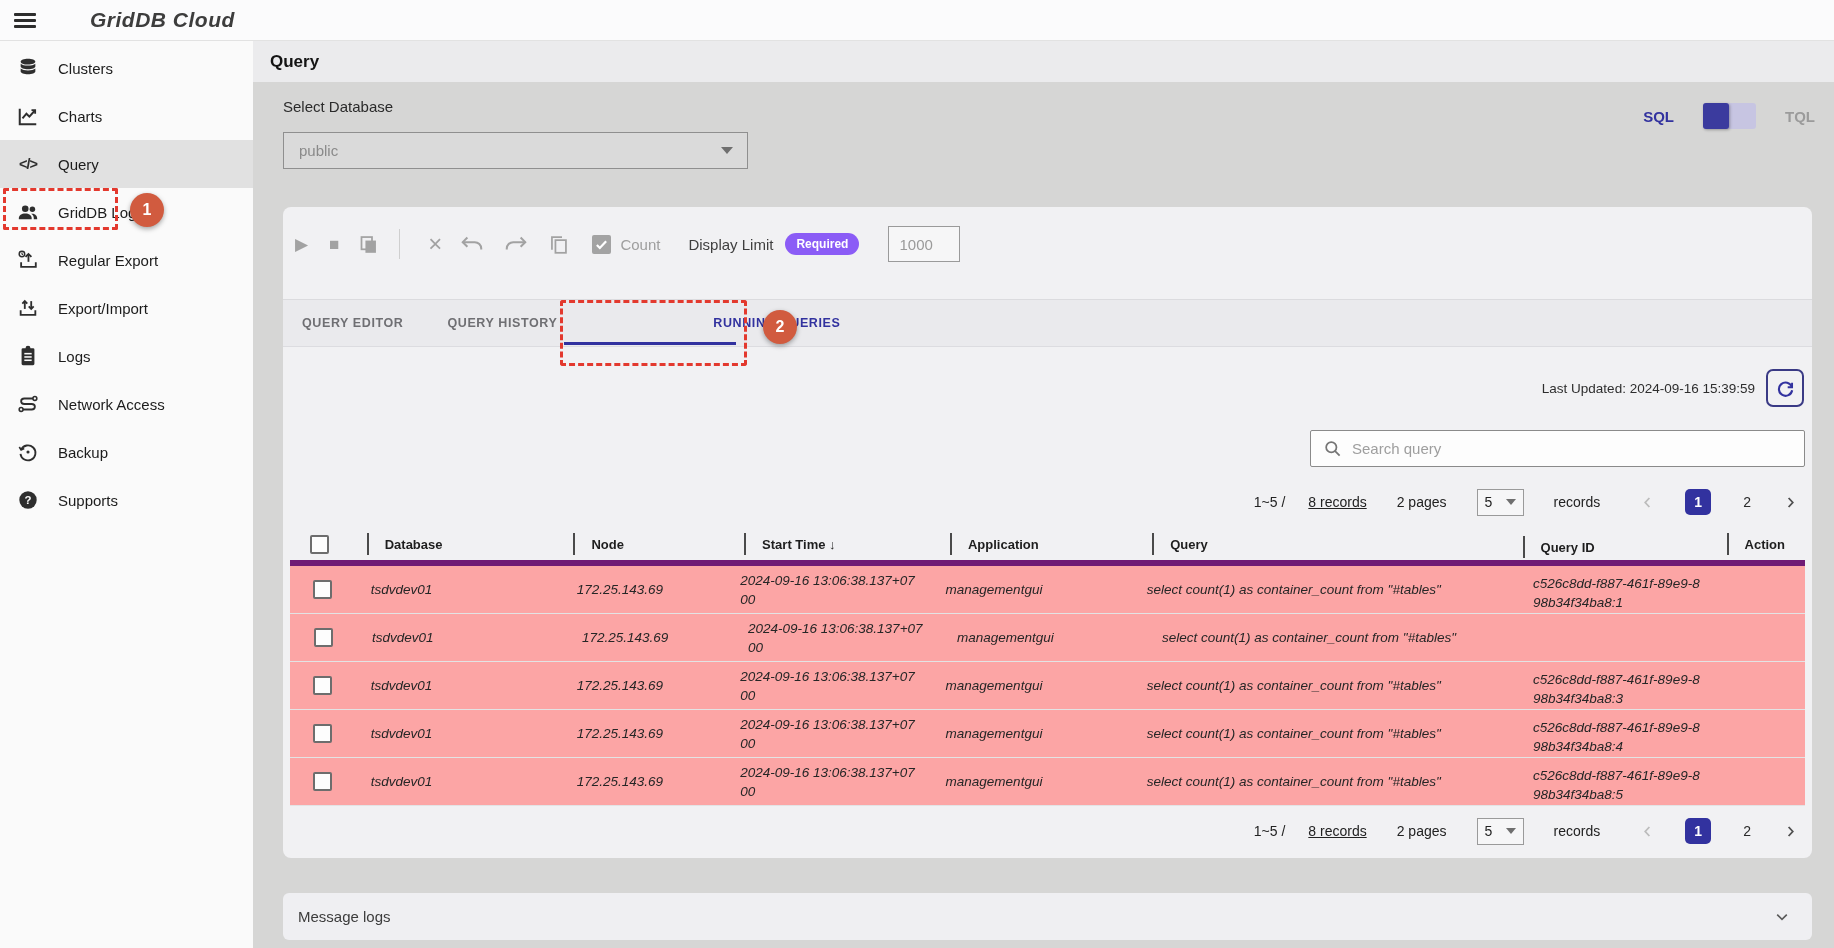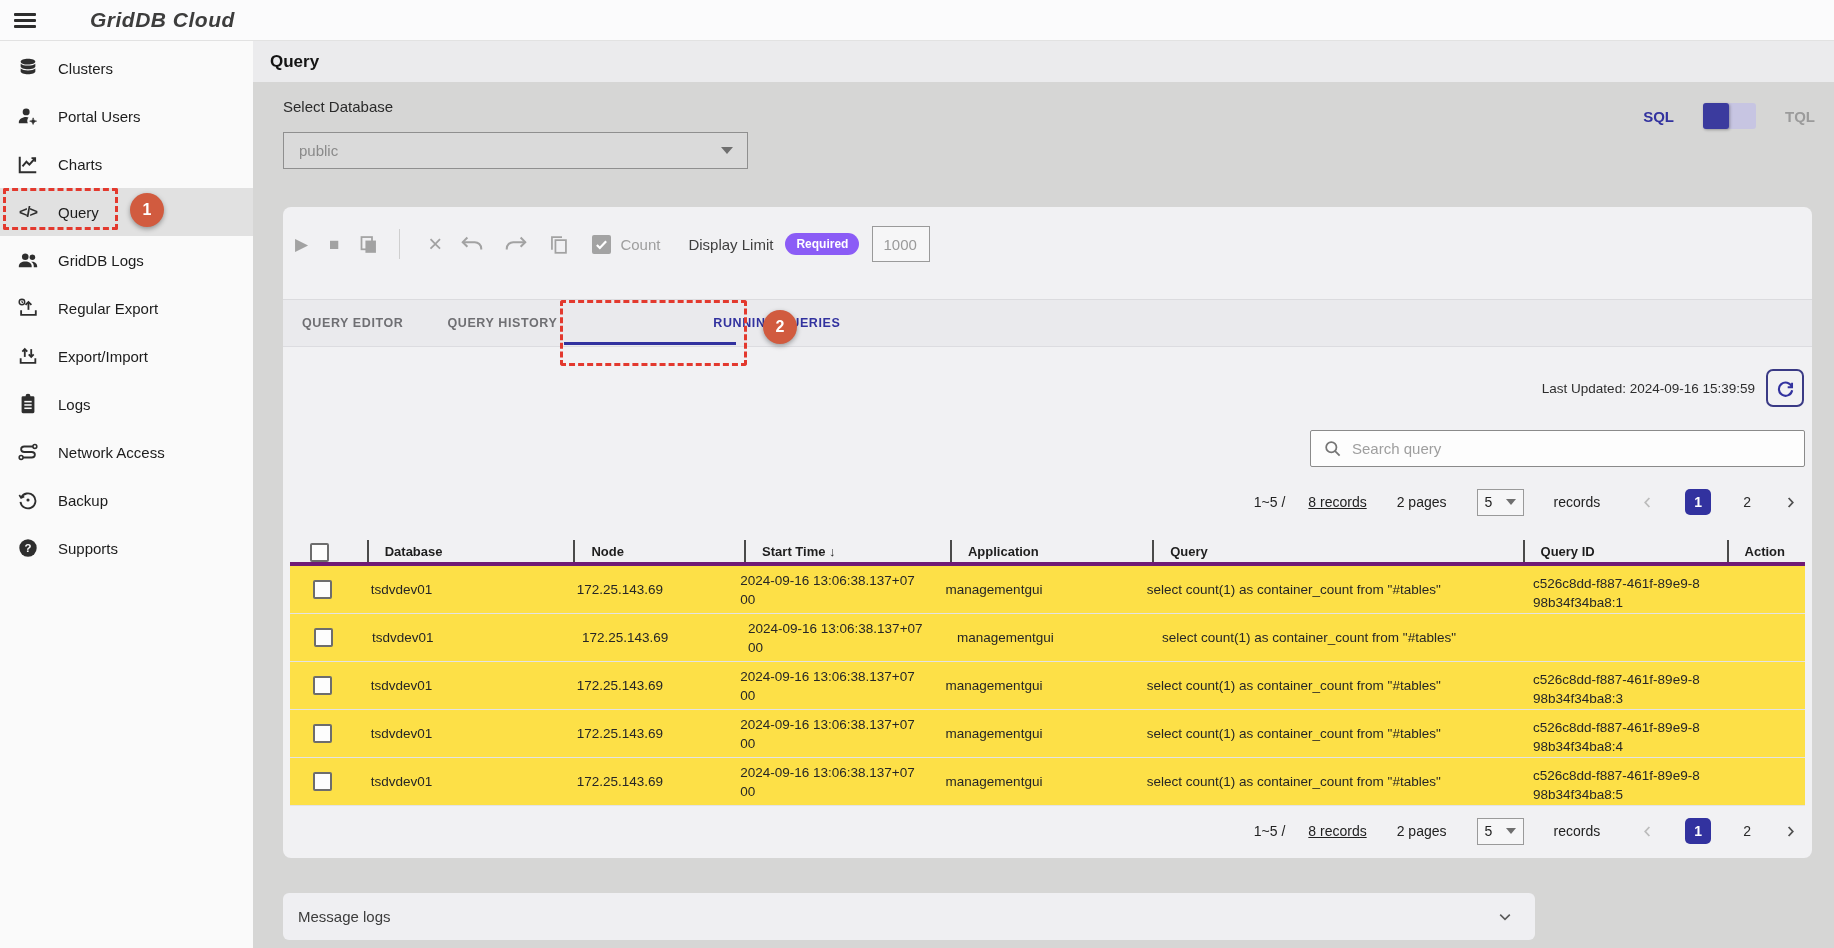--- a/index.html
+++ b/index.html
@@ -64,21 +64,21 @@
   .tb-icn { color:#a2a2a2; display:flex; align-items:center; justify-content:center; cursor:pointer; }
   .tb-glyph { font-size:17px; line-height:1; }
   .tb-x { font-size:24px; line-height:1; }
   .tb-div { width:1px; height:30px; background:#cfcfcf; margin-left:20px; }
   .cb-checked { width:19px; height:19px; background:#a3a3a3; border-radius:2px;
     display:flex; align-items:center; justify-content:center; cursor:pointer; }
   .count-lbl { font-size:15px; color:#9e9e9e; margin-left:9px; }
   .dl-lbl { font-size:15px; color:#3f3f3f; margin-left:28px; }
   .req-pill { margin-left:12px; background:#8b5cf6; color:#fff; font-size:12px; font-weight:700;
     padding:4px 11px; border-radius:11px; }
-  .limit-input { margin-left:13px; width:58px; height:36px; border:1px solid #9a9a9a;
+  .limit-input { margin-left:29px; width:72px; height:36px; border:1px solid #9a9a9a;
     background:#f6f6f7; color:#9a9a9a; font-size:15px; padding-left:10px;
     font-family:"Liberation Sans", sans-serif; }
 
   .tabsbar { position:absolute; top:92px; left:0; right:0; height:48px;
     background:#eaeaed; border-top:1px solid #dbdbde; border-bottom:1px solid #dcdce0;
     display:flex; align-items:center; padding-left:4px; }
   .tab { font-size:12.5px; font-weight:700; letter-spacing:.6px; color:#6f6f73;
     padding:0 15px; cursor:pointer; }
   .tab.active { color:#32329f; }
   .tab-underline { position:absolute; left:281px; top:135px; width:172px; height:3px;
@@ -111,41 +111,41 @@
   .size-select .sc { width:0; height:0; border-left:5px solid transparent;
     border-right:5px solid transparent; border-top:6px solid #6f6f6f; }
   .chev { display:flex; align-items:center; cursor:pointer; }
   .page-num { font-size:14px; color:#2a2a2a; cursor:pointer; padding:0 2px; }
   .page-num.active { background:#32329f; color:#fff; width:26px; height:26px; border-radius:5px;
     display:flex; align-items:center; justify-content:center; font-weight:700; }
 
   
   .tbl { position:absolute; left:7px; top:321px; width:1515px; }
   .trow { display:flex; width:100%; }
-  .thead { height:38px; align-items:flex-end; border-bottom:4px solid #701a75;gap:18px; }
+  .thead { height:38px; align-items:center; border-bottom:6px solid #701a75;gap:18px; }
   .thead .cell { font-size:13px; font-weight:700; color:#1e1e1e; }
   .thead .hsep { border-left:2px solid #4a4a4a; height:22px; display:flex; align-items:center; }
-  .tbody-row { height:48px; background:#fde047; align-items:center; border-bottom:1px solid #e3e3e4; cursor:default; }
+  .tbody-row { height:48px; background:#fca5a5; align-items:center; border-bottom:1px solid #e3e3e4; cursor:default;font-style:italic; }
   .cell { padding-left:16px; overflow:hidden; }
   .c-cb    { width:66px; display:flex; justify-content:center; padding-left:0; }
   .c-db    { width:210px; }
   .c-node  { width:138px; }
   .c-start { width:209px;margin-left:28px; }
   .c-app   { width:205px; }
   .c-query { width:394px; }
   .c-qid   { width:207px;margin-top:6px; }
   .c-act   { width:86px; }
   .tbody-row .cell { font-size:13.5px; color:#262626; }
   .wrap2 { line-height:19px; word-break:break-all; padding-right:14px; }
   .cb { width:19px; height:19px; border:2px solid #6d6d6d; border-radius:2px;
     background:#fdfdfd; cursor:pointer; }
   .stop-sq { width:14px; height:14px; background:#ef3b33; margin-left:22px; cursor:pointer; }
 
   
-  .msgbar { position:absolute; left:30px; top:811px; width:1252px; height:47px;
+  .msgbar { position:absolute; left:30px; top:811px; width:1529px; height:47px;
     background:#efeff2; border-radius:6px; display:flex; align-items:center; cursor:pointer; }
   .msgbar .t { margin-left:15px; font-size:15px; color:#3c3c3c; flex:1; }
   .msgbar .chev-d { margin-right:22px; display:flex; }
 
   svg { display:block; }
 </style>
 </head>
 <body>
 
 <div class="app">
@@ -160,34 +160,20 @@
   </div>
 
   <div class="sidebar">
     <div class="side-item">
       <span class="icn">
         <svg width="22" height="22" viewBox="0 0 24 24" fill="#2e2e2e">
             <path d="M12 2C7.6 2 4 3.3 4 5.1s3.6 3.1 8 3.1 8-1.4 8-3.1S16.4 2 12 2zM4 7.3v3c0 1.7 3.6 3.1 8 3.1s8-1.4 8-3.1v-3c-1.5 1.4-4.5 2.1-8 2.1s-6.5-.7-8-2.1zM4 12.6v3.2c0 1.7 3.6 3.1 8 3.1s8-1.4 8-3.1v-3.2c-1.5 1.4-4.5 2.1-8 2.1s-6.5-.7-8-2.1z"></path>
           </svg>
       </span>
       <span class="lbl">Clusters</span>
-    </div>
-    <div class="side-item">
-      <span class="icn">
-        <svg width="22" height="22" viewBox="0 0 24 24" fill="#2e2e2e">
-            <circle cx="10" cy="7.5" r="3.8"></circle>
-            <path d="M10 13.2c-4.4 0-8 2.5-8 5.6V20h9.8a6 6 0 0 1 .8-6.3c-.8-.3-1.7-.5-2.6-.5z"></path>
-            <circle cx="17.6" cy="17.6" r="2.1"></circle>
-            <rect x="16.9" y="13.8" width="1.4" height="2" rx=".4"></rect>
-            <rect x="16.9" y="19.4" width="1.4" height="2" rx=".4"></rect>
-            <rect x="13.8" y="16.9" width="2" height="1.4" rx=".4"></rect>
-            <rect x="19.4" y="16.9" width="2" height="1.4" rx=".4"></rect>
-          </svg>
-      </span>
-      <span class="lbl">Portal Users</span>
     </div>
     <div class="side-item">
       <span class="icn">
         <svg width="22" height="22" viewBox="0 0 24 24" fill="none" stroke="#2e2e2e" stroke-width="2.2">
             <path d="M3 4v17h18"></path>
             <path d="M6 14.5l4.3-5 3.2 3.2L19.5 6"></path>
             <path d="M15.8 5.6h4v4" stroke-width="2"></path>
           </svg>
       </span>
       <span class="lbl">Charts</span>

